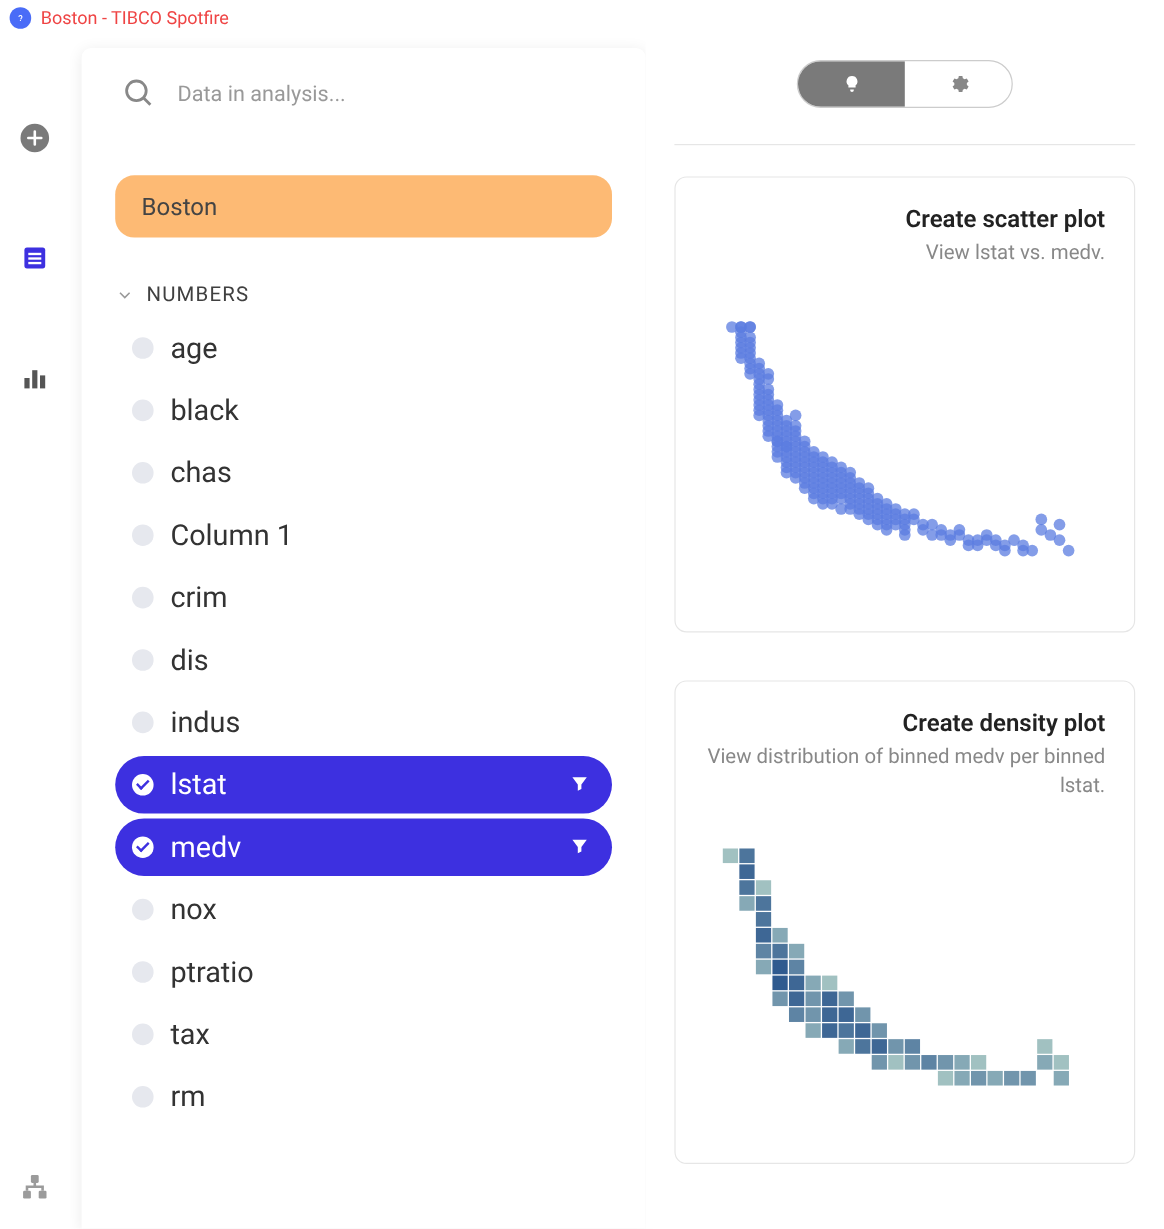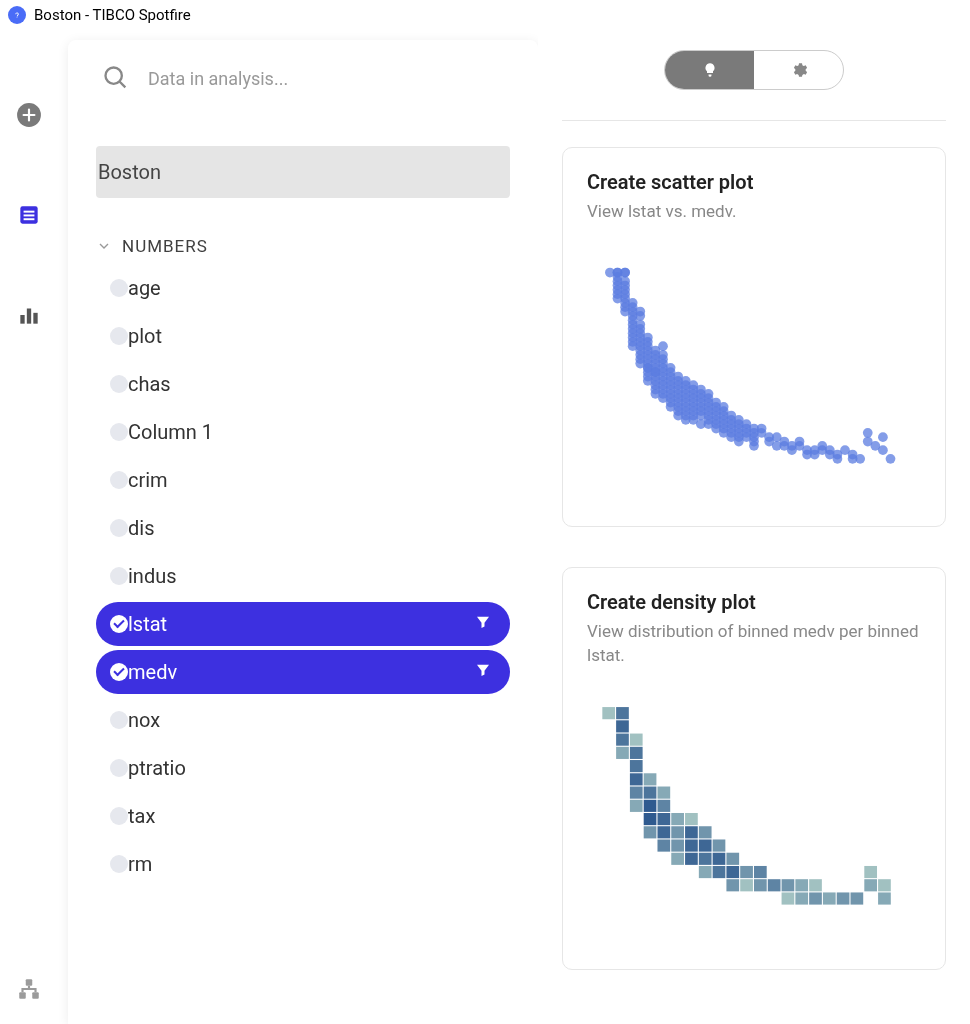--- a/index.html
+++ b/index.html
@@ -1,55 +1,55 @@
 <!DOCTYPE html>
 <html><head>
 <meta charset="utf-8">
 <style>
 * { box-sizing: border-box; margin: 0; padding: 0; font-family: -apple-system, BlinkMacSystemFont, "Segoe UI", Roboto, sans-serif; }
 body { width: 970px; height: 1024px; background: #fff; overflow: hidden; position: relative; }
 
 .titlebar { height: 30px; display: flex; align-items: center; padding: 4px 8px; gap: 8px; }
 .app-icon { width: 18px; height: 18px; border-radius: 50%; background: #4a6cf7; display: flex; align-items: center; justify-content: center; }
 .app-icon svg { width: 10px; height: 10px; }
-.titlebar-text { font-size: 15px; color: #000000; }
+.titlebar-text { font-size: 15px; color: #ef4444; }
 
 .main { display: flex; height: calc(100% - 30px); }
 
 .side-rail { width: 58px; background: #fff; display: flex; flex-direction: column; align-items: center; padding-top: 70px; gap: 70px; position: relative; }
 .rail-icon { width: 30px; height: 30px; display: flex; align-items: center; justify-content: center; cursor: pointer; }
 .rail-icon svg { width: 26px; height: 26px; }
 .rail-bottom { position: absolute; bottom: 20px; }
 
 .data-panel { width: 470px; background: #fff; border-radius: 8px 8px 0 0; box-shadow: 0 2px 12px rgba(0,0,0,0.08); margin-top: 10px; margin-left: 10px; display: flex; flex-direction: column; }
 .search-row { display: flex; align-items: center; padding: 24px 34px; gap: 18px; }
 .search-row svg { width: 28px; height: 28px; stroke: #888; }
 .search-input { border: none; outline: none; font-size: 18px; color: #999; flex: 1; background: transparent; }
 .search-input::placeholder { color: #999; }
 
 .data-body { padding: 0 28px; position: relative; overflow-y: auto; flex: 1; }
 .data-body::-webkit-scrollbar { width: 8px; }
 .data-body::-webkit-scrollbar-thumb { background: #c8c8ce; border-radius: 4px; }
 .data-body::-webkit-scrollbar-track { background: transparent; }
 
-.dataset-chip { background: #e5e5e5; border-radius: 4px; padding: 14px 2px; font-size: 20px; color: #444; margin-top: 30px; margin-bottom: 30px; }
+.dataset-chip { background: #fdba74; border-radius: 16px; padding: 14px 22px; font-size: 20px; color: #444; margin-top: 30px; margin-bottom: 30px; }
 
 .section-header { display: flex; align-items: center; gap: 10px; padding: 8px 0; color: #404040; font-size: 17px; letter-spacing: 1px; cursor: pointer; }
 .section-header svg { width: 16px; height: 16px; }
 
 .col-list { display: flex; flex-direction: column; gap: 0; }
-.col-item { display: flex; align-items: center; padding: 10px 14px; border-radius: 999px; font-size: 20px; color: #333; cursor: pointer; position: relative; margin: 2px 0; }
+.col-item { display: flex; align-items: center; gap: 14px; padding: 10px 14px; border-radius: 999px; font-size: 24px; color: #333; cursor: pointer; position: relative; margin: 2px 0; }
 .col-dot { width: 18px; height: 18px; border-radius: 50%; background: #e6e8ee; flex-shrink: 0; }
 .col-item.selected { background: #3d30e0; color: #fff; }
 .col-item.selected .col-dot { background: #fff; display: flex; align-items: center; justify-content: center; }
 .col-item.selected .col-dot::after { content: ""; width: 8px; height: 4px; border-left: 2px solid #3d30e0; border-bottom: 2px solid #3d30e0; transform: rotate(-45deg) translate(1px,-1px); }
 .filter-icon { position: absolute; right: 18px; }
 .filter-icon svg { width: 18px; height: 18px; fill: #fff; }
 
-.right-panel { flex: 1; padding: 20px 24px; background: #fff; }
+.right-panel { flex: 1; padding: 20px 24px; background: #fff; text-align: right; }
 .toggle { width: 180px; height: 40px; margin: 0 auto 30px auto; border-radius: 999px; border: 1px solid #ccc; display: flex; overflow: hidden; }
 .toggle-half { flex: 1; display: flex; align-items: center; justify-content: center; cursor: pointer; }
 .toggle-half.active { background: #7a7a7a; }
 .toggle-half svg { width: 18px; height: 18px; }
 .divider { border: none; border-top: 1px solid #e6e6e6; margin-bottom: 26px; }
 
 .card { border: 1px solid #e6e6e6; border-radius: 10px; padding: 22px 24px; margin-bottom: 40px; cursor: pointer; }
 .card-title { font-size: 20px; font-weight: 600; color: #222; margin-bottom: 6px; }
 .card-sub { font-size: 17px; color: #888; margin-bottom: 16px; line-height: 1.4; }
 .card-viz { width: 100%; height: 260px; }
@@ -117,21 +117,21 @@
           </svg>
         <span>NUMBERS</span>
       </div>
       <div class="col-list" id="col-list">
           <div class="col-item">
             <span class="col-dot"></span>
             <span>age</span>
           </div>
           <div class="col-item">
             <span class="col-dot"></span>
-            <span>plot</span>
+            <span>black</span>
           </div>
           <div class="col-item">
             <span class="col-dot"></span>
             <span>chas</span>
           </div>
           <div class="col-item">
             <span class="col-dot"></span>
             <span>Column 1</span>
           </div>
           <div class="col-item">

